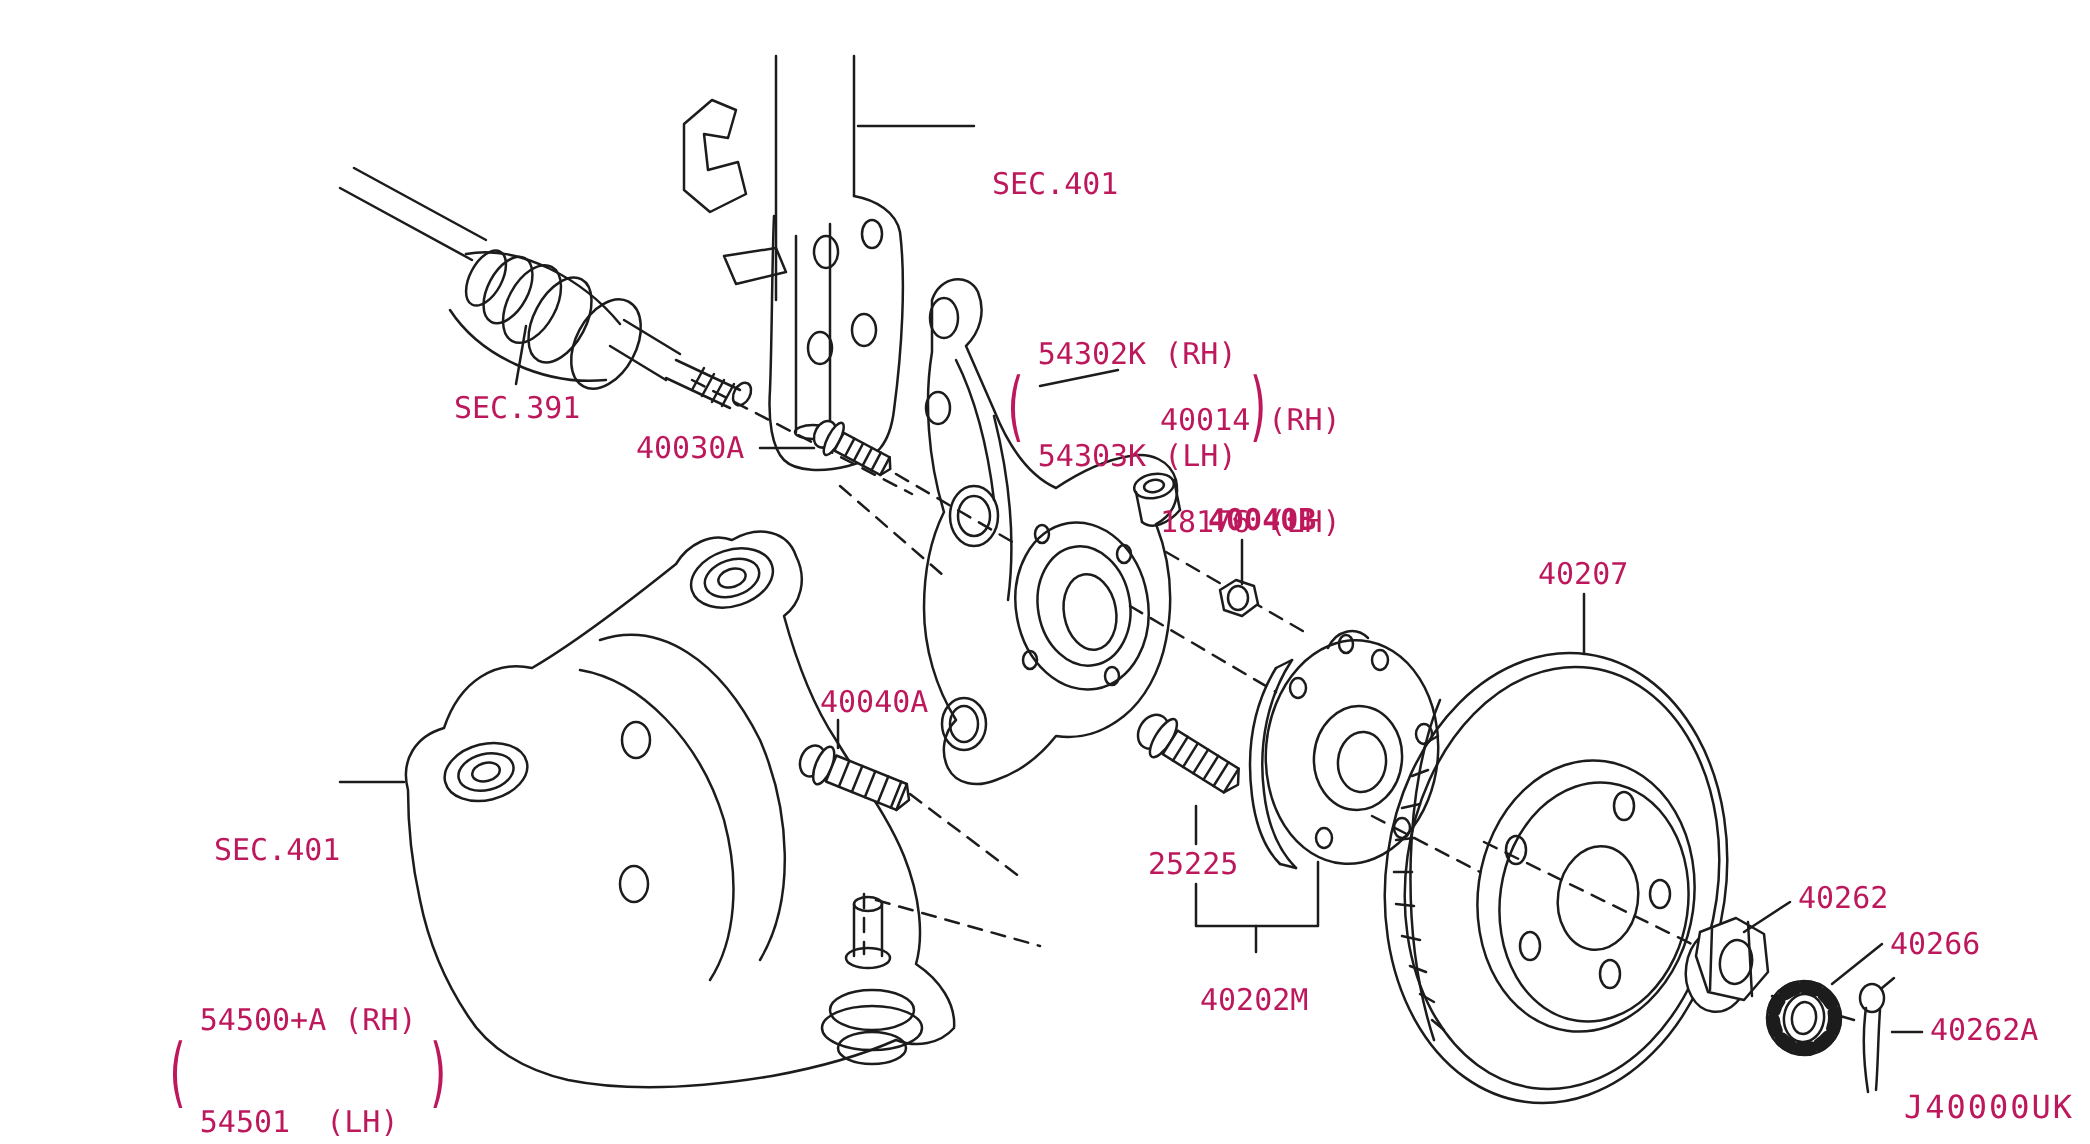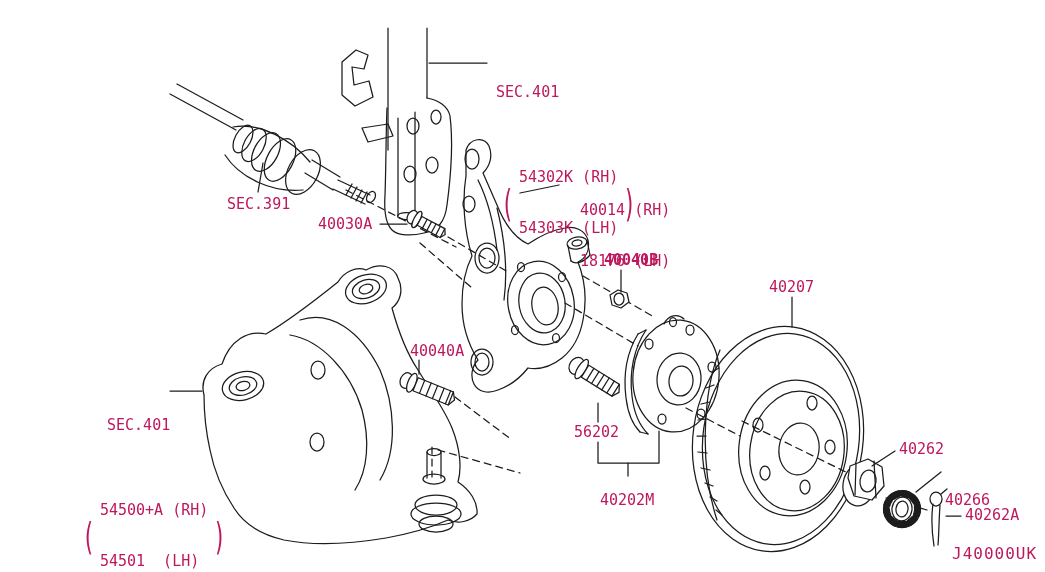--- a/index.html
+++ b/index.html
@@ -264,25 +264,25 @@
     <div class="paren-row">
       <span class="paren">(</span>
       <div>
         <div>54500+A (RH)</div>
         <div>54501  (LH)</div>
       </div>
       <span class="paren">)</span>
     </div>
   </div>
 
-  <div class="lbl" style="left:574px; top:424px;">56202</div>
+  <div class="lbl" style="left:574px; top:424px;">25225</div>
 
   <div class="lbl" style="left:600px; top:492px;">40202M</div>
 
   <div class="lbl" style="left:899px; top:441px;text-align:center;">40262</div>
 
-  <div class="lbl" style="left:945px; top:464px;margin-top:28px;">40266</div>
+  <div class="lbl" style="left:945px; top:464px;">40266</div>
 
   <div class="lbl" style="left:965px; top:507px;">40262A</div>
 
   <div class="lbl code" style="left:952px; top:545px;">J40000UK</div>
 
 </div>
 
 </body></html>

